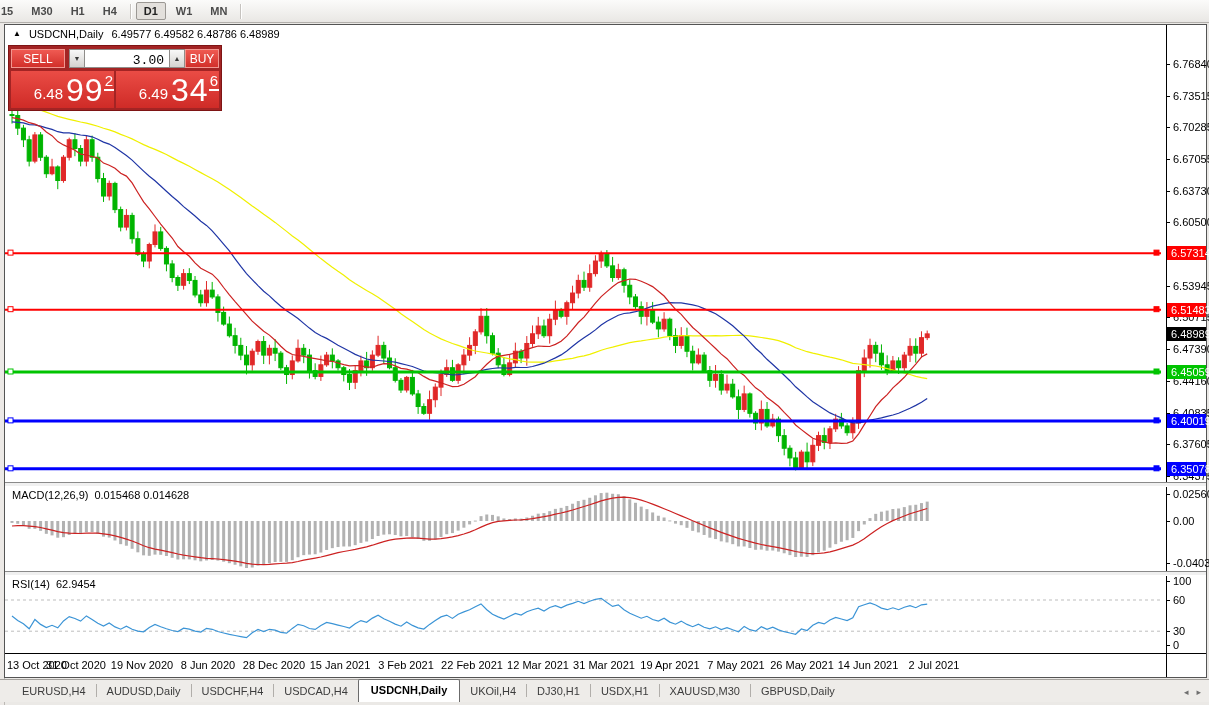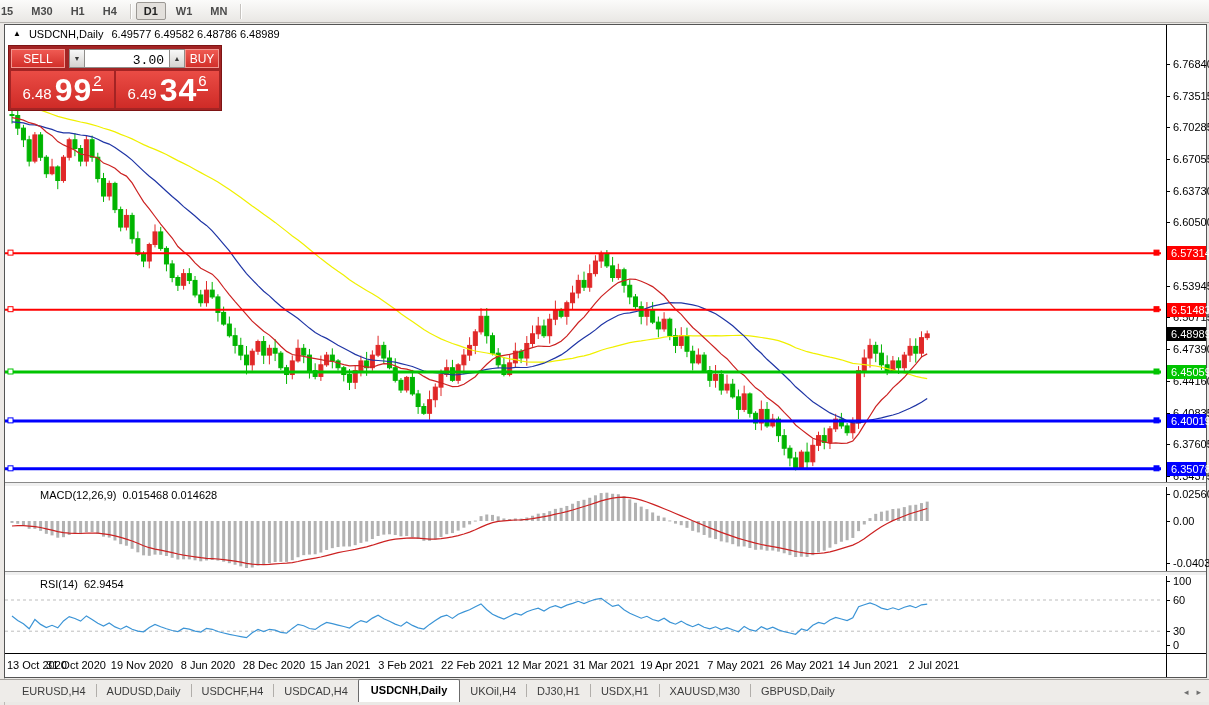--- a/index.html
+++ b/index.html
@@ -34,30 +34,30 @@
   .tp-spin{width:16px;height:19px;flex:0 0 auto;background:linear-gradient(#f8f8f8,#d5d3d0);
     border:1px solid #8f8d8a;color:#3a3a3a;font-size:7px;display:flex;align-items:center;
     justify-content:center;box-sizing:border-box;cursor:default;}
   .tp-spin.dn{margin-left:4px;}
   .tp-btn.buy{width:34px;}
   .tp-field{flex:1;height:19px;background:#fff;border-top:1px solid #8f8d8a;border-bottom:1px solid #8f8d8a;box-sizing:border-box;}
   .tp-field input{width:100%;height:17px;border:none;outline:none;text-align:right;
     font-size:13px;padding:0 5px 0 0;box-sizing:border-box;font-family:Liberation Mono, monospace;color:#000;background:transparent;}
   .tp-row2{display:flex;height:39px;margin-top:2px;padding:0 2px 2px 2px;gap:2px;box-sizing:border-box;}
   .tp-tile{flex:1;background:linear-gradient(#ea4c45,#cf2b27);color:#fff;display:flex;
-    align-items:flex-end;justify-content:center;padding-bottom:3px;box-sizing:border-box;}
+    align-items:flex-end;justify-content:flex-end;padding-bottom:3px;box-sizing:border-box;}
   .tile-small{font-size:15px;margin:0 3px 3px 0;}
-  .tile-big{font-size:32px;line-height:29px;font-weight:700;letter-spacing:1px;}
+  .tile-big{font-size:32px;line-height:29px;font-weight:400;letter-spacing:1px;}
   .tile-sup{font-size:15px;line-height:15px;align-self:flex-start;margin-top:2px;
     border-bottom:2px solid #fff;padding:0 1px 1px 1px;}
   
   .splitter{position:absolute;left:0;width:100%;height:3px;background:#f0f0f0;
     border-top:1px solid #8a8a8a;border-bottom:1px solid #ffffff;z-index:4;}
   .pane-bottom-line{position:absolute;left:0;top:628px;width:100%;height:1px;background:#000;z-index:4;}
-  .ind-label{position:absolute;left:7px;font-size:11px;color:#000;z-index:3;display:flex;gap:6px;white-space:nowrap;margin-left:28px;}
+  .ind-label{position:absolute;left:7px;font-size:11px;color:#000;z-index:3;display:flex;gap:6px;white-space:nowrap;}
   
   .price-axis{position:absolute;left:1161px;top:0;width:39px;height:652px;background:#fff;
     border-left:1px solid #000;z-index:3;box-sizing:content-box;}
   .pa-tick{position:absolute;left:0;width:100%;height:12px;font-size:11px;color:#000;}
   .pa-tick .mark{position:absolute;left:-1px;top:6px;width:4px;height:1px;background:#000;}
   .pa-tick .lbl{position:absolute;left:6px;top:0;}
   .pa-tag{position:absolute;left:0;width:100%;height:14px;line-height:14px;font-size:11px;
     color:#fff;padding-left:4px;box-sizing:border-box;white-space:nowrap;}
   
   .date-axis{position:absolute;left:0;top:629px;width:1161px;height:23px;background:#fff;z-index:3;}

